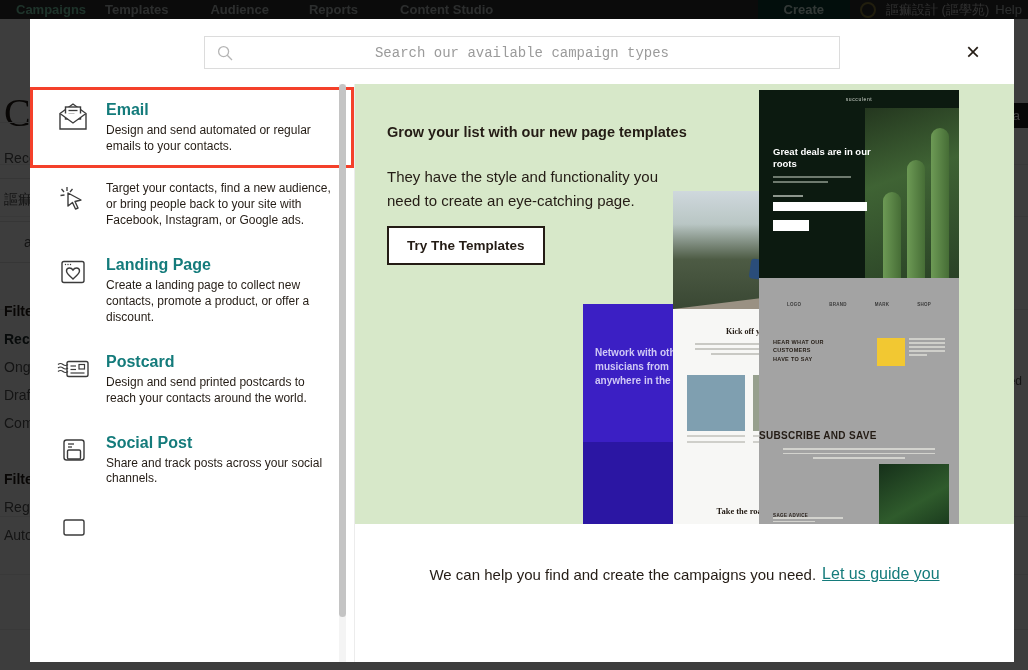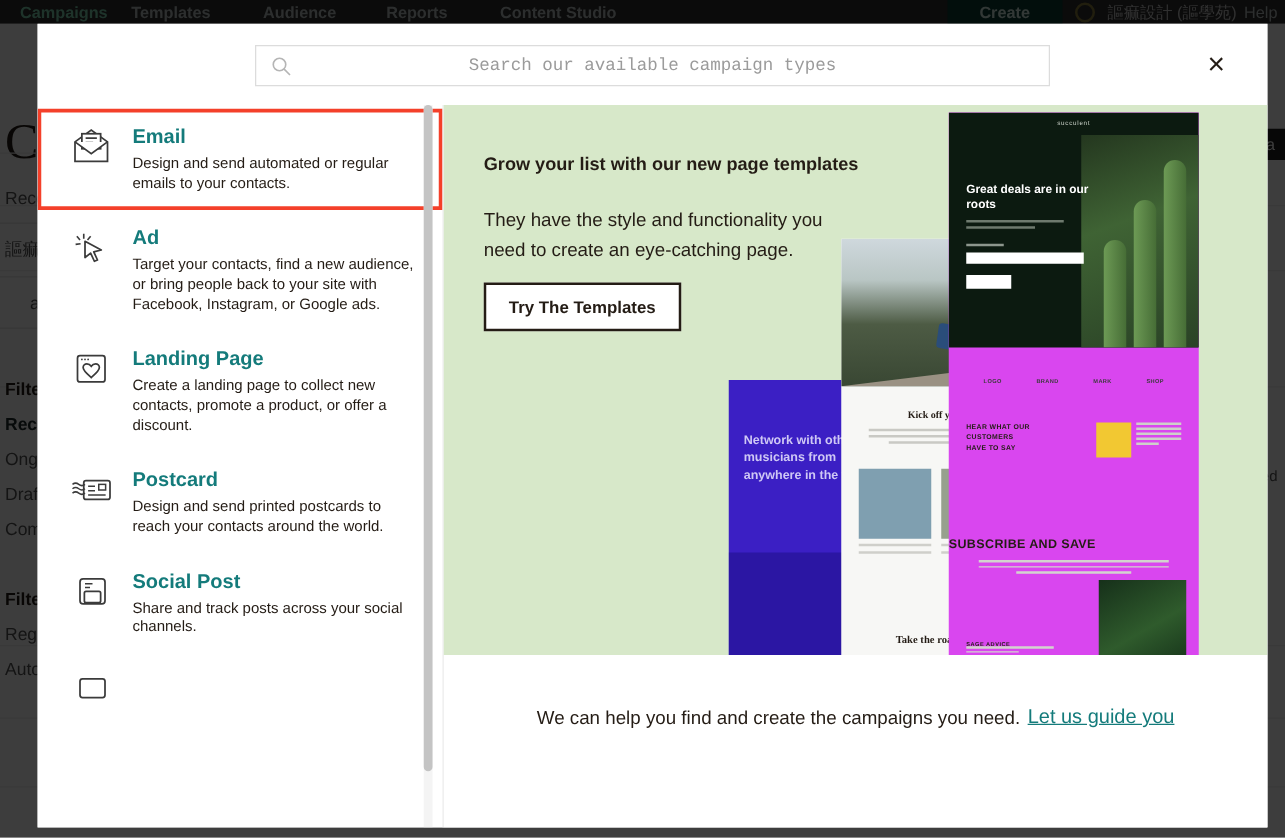--- a/index.html
+++ b/index.html
@@ -241,21 +241,21 @@
   .mock-b .m-card .ph.b { background:#97a08e; }
   .mock-b .m-card .cl { height:2px; background:#cfcfca; margin-top:4px; }
   .mock-b .m-t2 {
     position:absolute; left: 18px; bottom: 10px; width: 116px;
     font-size: 8.5px; color:#241c15; text-align:center;
     font-family: "Liberation Serif", serif; font-weight: bold;
   }
 
   .mock-c { 
     left: 404px; top: 6px; width: 200px; height: 436px;
-    background: #d946ef; z-index: 3;
+    background: #a3a3a3; z-index: 3;
   }
   .mock-c .m-hero {
     position: absolute; left:0; right:0; top:0; height: 188px;
     background: #0c1a10; overflow: hidden;
   }
   .mock-c .m-logo {
     position:absolute; left:50%; top:6px; transform:translateX(-50%);
     font-size:5px; color:#cfd6cd; letter-spacing:0.6px;
   }
   .mock-c .m-cactus {
@@ -409,21 +409,20 @@
           <span class="type-icon">
             <svg width="32" height="30" viewBox="0 0 32 30" fill="none">
               <path d="M11 10 L24 17 L18 18.5 L21 25 L18.5 26 L15.5 19.5 L11 23 Z" stroke="#3b3b3b" stroke-width="1.4" fill="#fff" stroke-linejoin="round"></path>
               <line x1="10" y1="4" x2="10" y2="8" stroke="#3b3b3b" stroke-width="1.3"></line>
               <line x1="4.5" y1="6" x2="7" y2="9" stroke="#3b3b3b" stroke-width="1.3"></line>
               <line x1="15.5" y1="6" x2="13" y2="9" stroke="#3b3b3b" stroke-width="1.3"></line>
               <line x1="3.5" y1="12.5" x2="7.5" y2="12" stroke="#3b3b3b" stroke-width="1.3"></line>
             </svg>
           </span>
           <span class="type-text">
-            <span class="type-title" style="display:block">Ad</span>
             <span class="type-desc" style="display:block">Target your contacts, find a new audience, or bring people back to your site with Facebook, Instagram, or Google ads.</span>
           </span>
         </div>
 
         <div class="type-item">
           <span class="type-icon">
             <svg width="32" height="30" viewBox="0 0 32 30" fill="none">
               <rect x="5" y="4.5" width="22" height="21" rx="2" stroke="#3b3b3b" stroke-width="1.4" fill="#fff"></rect>
               <circle cx="8.5" cy="7.5" r="0.7" fill="#3b3b3b"></circle>
               <circle cx="11" cy="7.5" r="0.7" fill="#3b3b3b"></circle>

